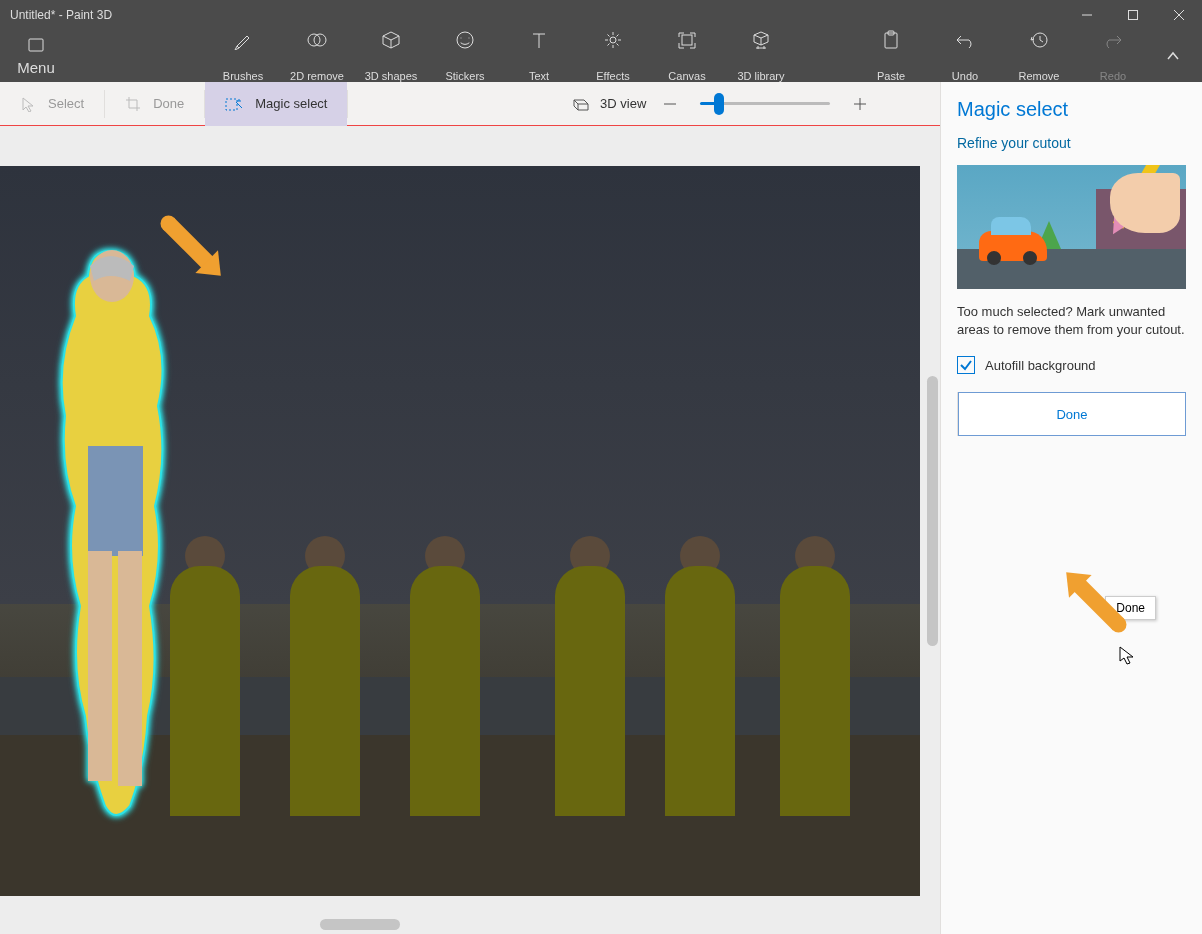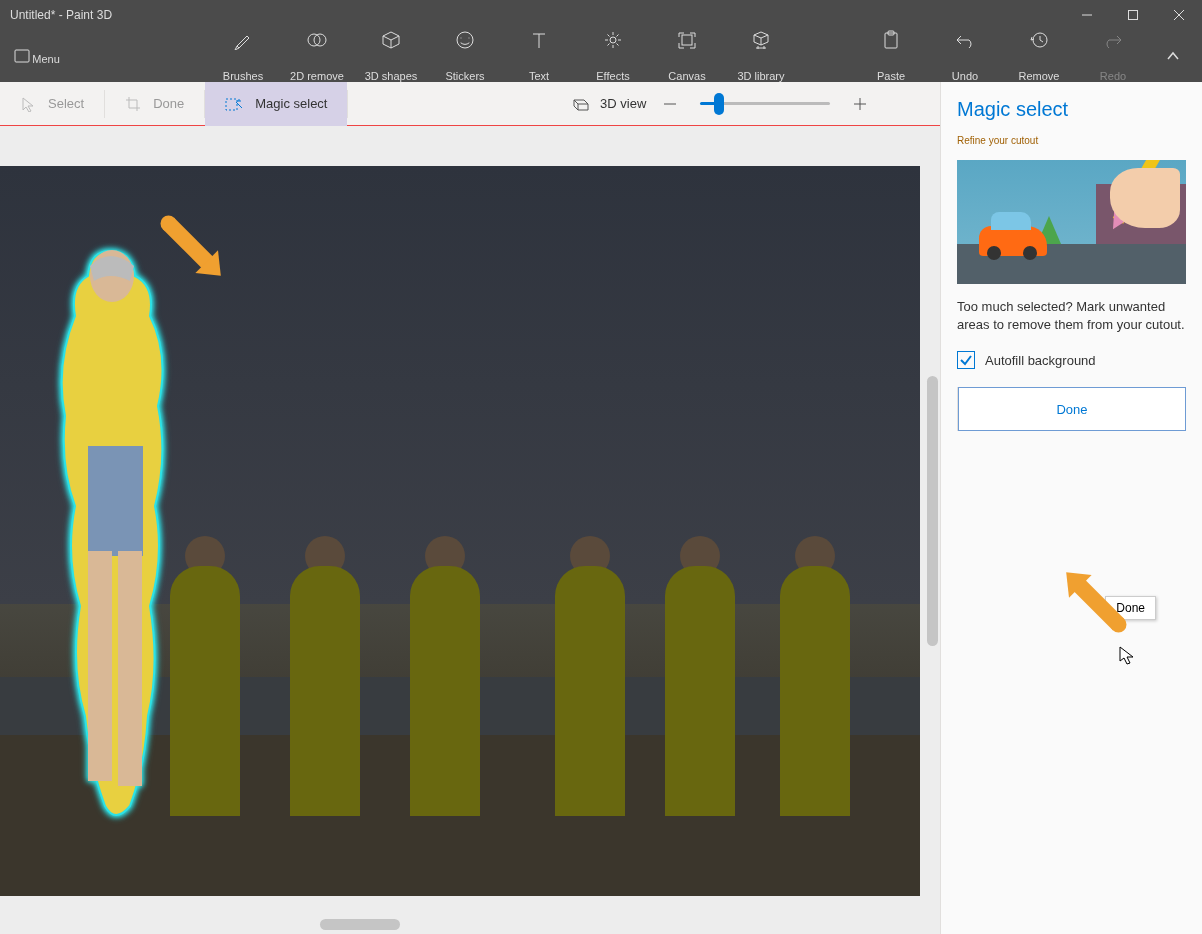--- a/index.html
+++ b/index.html
@@ -5,21 +5,21 @@
     *{box-sizing:border-box;margin:0;padding:0;font-family:"Segoe UI",sans-serif;-webkit-font-smoothing:antialiased}
     body{width:1202px;height:934px;overflow:hidden;background:#fff}
     
     .titlebar{height:30px;background:#4b4b4b;display:flex;align-items:center;color:#ddd;font-size:12px}
     .titlebar .title{padding-left:10px}
     .titlebar .spacer{flex:1}
     .winbtn{width:46px;height:30px;display:flex;align-items:center;justify-content:center;color:#ddd}
     .winbtn svg{stroke:#ddd;fill:none}
     
     .ribbon{height:52px;background:#4b4b4b;display:flex;align-items:center;padding:0 6px;color:#ddd;position:relative}
-    .menu-btn{display:flex;flex-direction:row;align-items:center;justify-content:center;width:60px;height:52px;font-size:11px}
+    .menu-btn{display:flex;flex-direction:column;align-items:center;justify-content:center;width:60px;height:52px;font-size:15px}
     .menu-btn svg{stroke:#ddd;fill:none}
     .menu-label{margin-top:6px}
     .ribgroup{display:flex;margin-left:140px}
     .ribbtn{display:flex;flex-direction:column;align-items:center;justify-content:center;width:74px;height:52px;font-size:11px}
     .ribbtn svg{stroke:#ddd;fill:none}
     .rib-label{margin-top:20px}
     .rib-spacer{flex:1}
     .ribgroup2{display:flex}
     .ribbtn.disabled{opacity:.4}
     .expand-btn{width:46px;height:52px;display:flex;align-items:center;justify-content:center}
@@ -59,21 +59,21 @@
     .arrow-annot{position:absolute;left:160px;top:70px;transform:rotate(225deg)}
     .arrow-annot2{position:absolute;left:1069px;top:596px;transform:rotate(45deg)}
     .arrow-shape{width:58px;height:16px;background:#f0a030;position:relative}
     .arrow-shape::before{content:"";position:absolute;left:-16px;top:-8px;border-right:20px solid #f0a030;border-top:16px solid transparent;border-bottom:16px solid transparent}
     .arrow-shape::after{content:"";position:absolute;right:-8px;top:0px;width:16px;height:16px;background:#f0a030;border-radius:50%}
     .scroll-h{position:absolute;bottom:4px;left:320px;width:80px;height:11px;background:#c5c5c5;border-radius:6px}
     .scroll-v{position:absolute;top:250px;right:2px;width:11px;height:270px;background:#c5c5c5;border-radius:6px}
     
     .panel{position:absolute;top:82px;right:0;width:262px;bottom:0;background:#fafafa;border-left:1px solid #e1dfdd;padding:16px;display:flex;flex-direction:column;gap:14px}
     .panel-title{color:#0078d4;font-size:20px;font-weight:400}
-    .panel-sub{font-size:10px;color:#a16207}
+    .panel-sub{font-size:14px;color:#0369a1}
     .mode-row{display:flex;gap:6px}
     .mode-btn{flex:1;height:104px;background:#fff;border:1px solid #e1dfdd;display:flex;flex-direction:column;align-items:center;justify-content:center;gap:10px;font-size:13px}
     .mode-btn.active{background:linear-gradient(135deg,#3a7bd5,#5563de);color:#fff;border:none}
     .mini-icon svg{display:block}
     .preview{width:100%;height:124px;background:linear-gradient(#5aa7c4,#76b8cf);position:relative;overflow:hidden}
     .preview .road{position:absolute;bottom:0;left:0;right:0;height:40px;background:#526069}
     .preview .car{position:absolute;bottom:28px;left:22px;width:68px;height:30px;background:#ff6a13;border-radius:12px 20px 4px 4px}
     .preview .car::before{content:"";position:absolute;top:-14px;left:12px;width:40px;height:18px;background:#7cc6e6;border-radius:8px 10px 0 0}
     .preview .wheel{position:absolute;bottom:-4px;width:14px;height:14px;background:#333;border-radius:50%}
     .preview .w1{left:8px}.preview .w2{left:44px}

